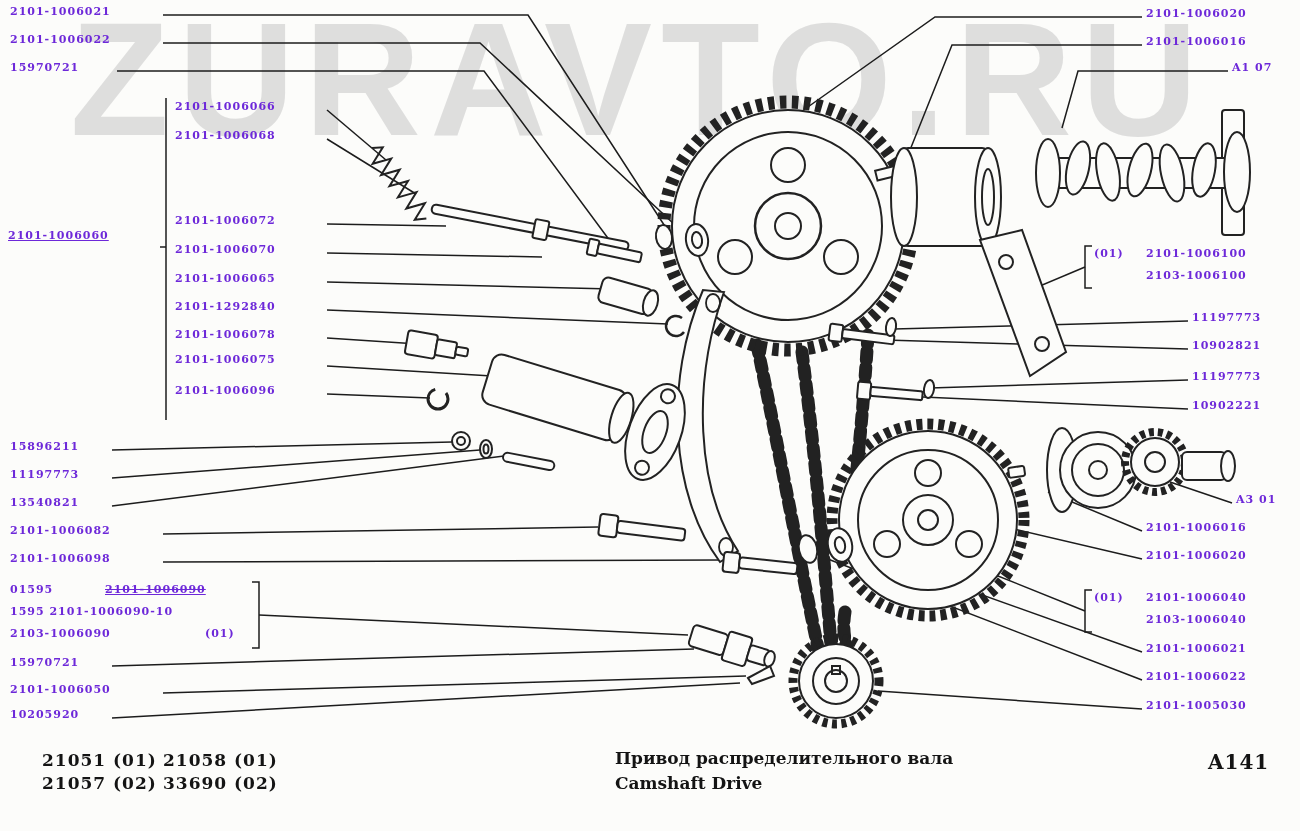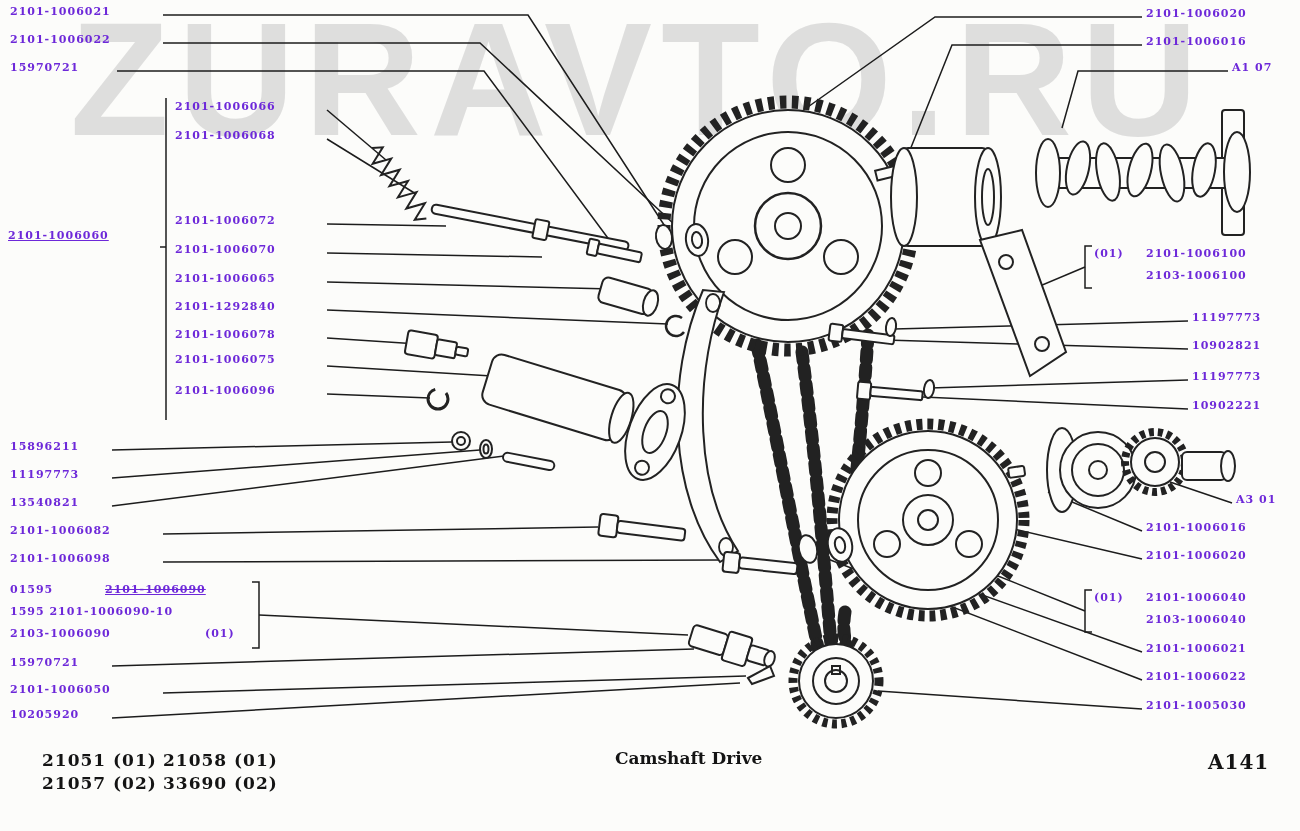--- a/index.html
+++ b/index.html
@@ -321,16 +321,17 @@
     <div class="cell">21051 (01)</div>
     <div class="cell">21058 (01)</div>
   </div>
   <div class="row">
     <div class="cell">21057 (02)</div>
     <div class="cell">33690 (02)</div>
   </div>
 </div>
 
 <div class="caption">
+  <div>Привод распределительного вала</div>
   <div>Camshaft Drive</div>
 </div>
 
 <div class="sheet-code">A141</div>
 
 </body></html>

